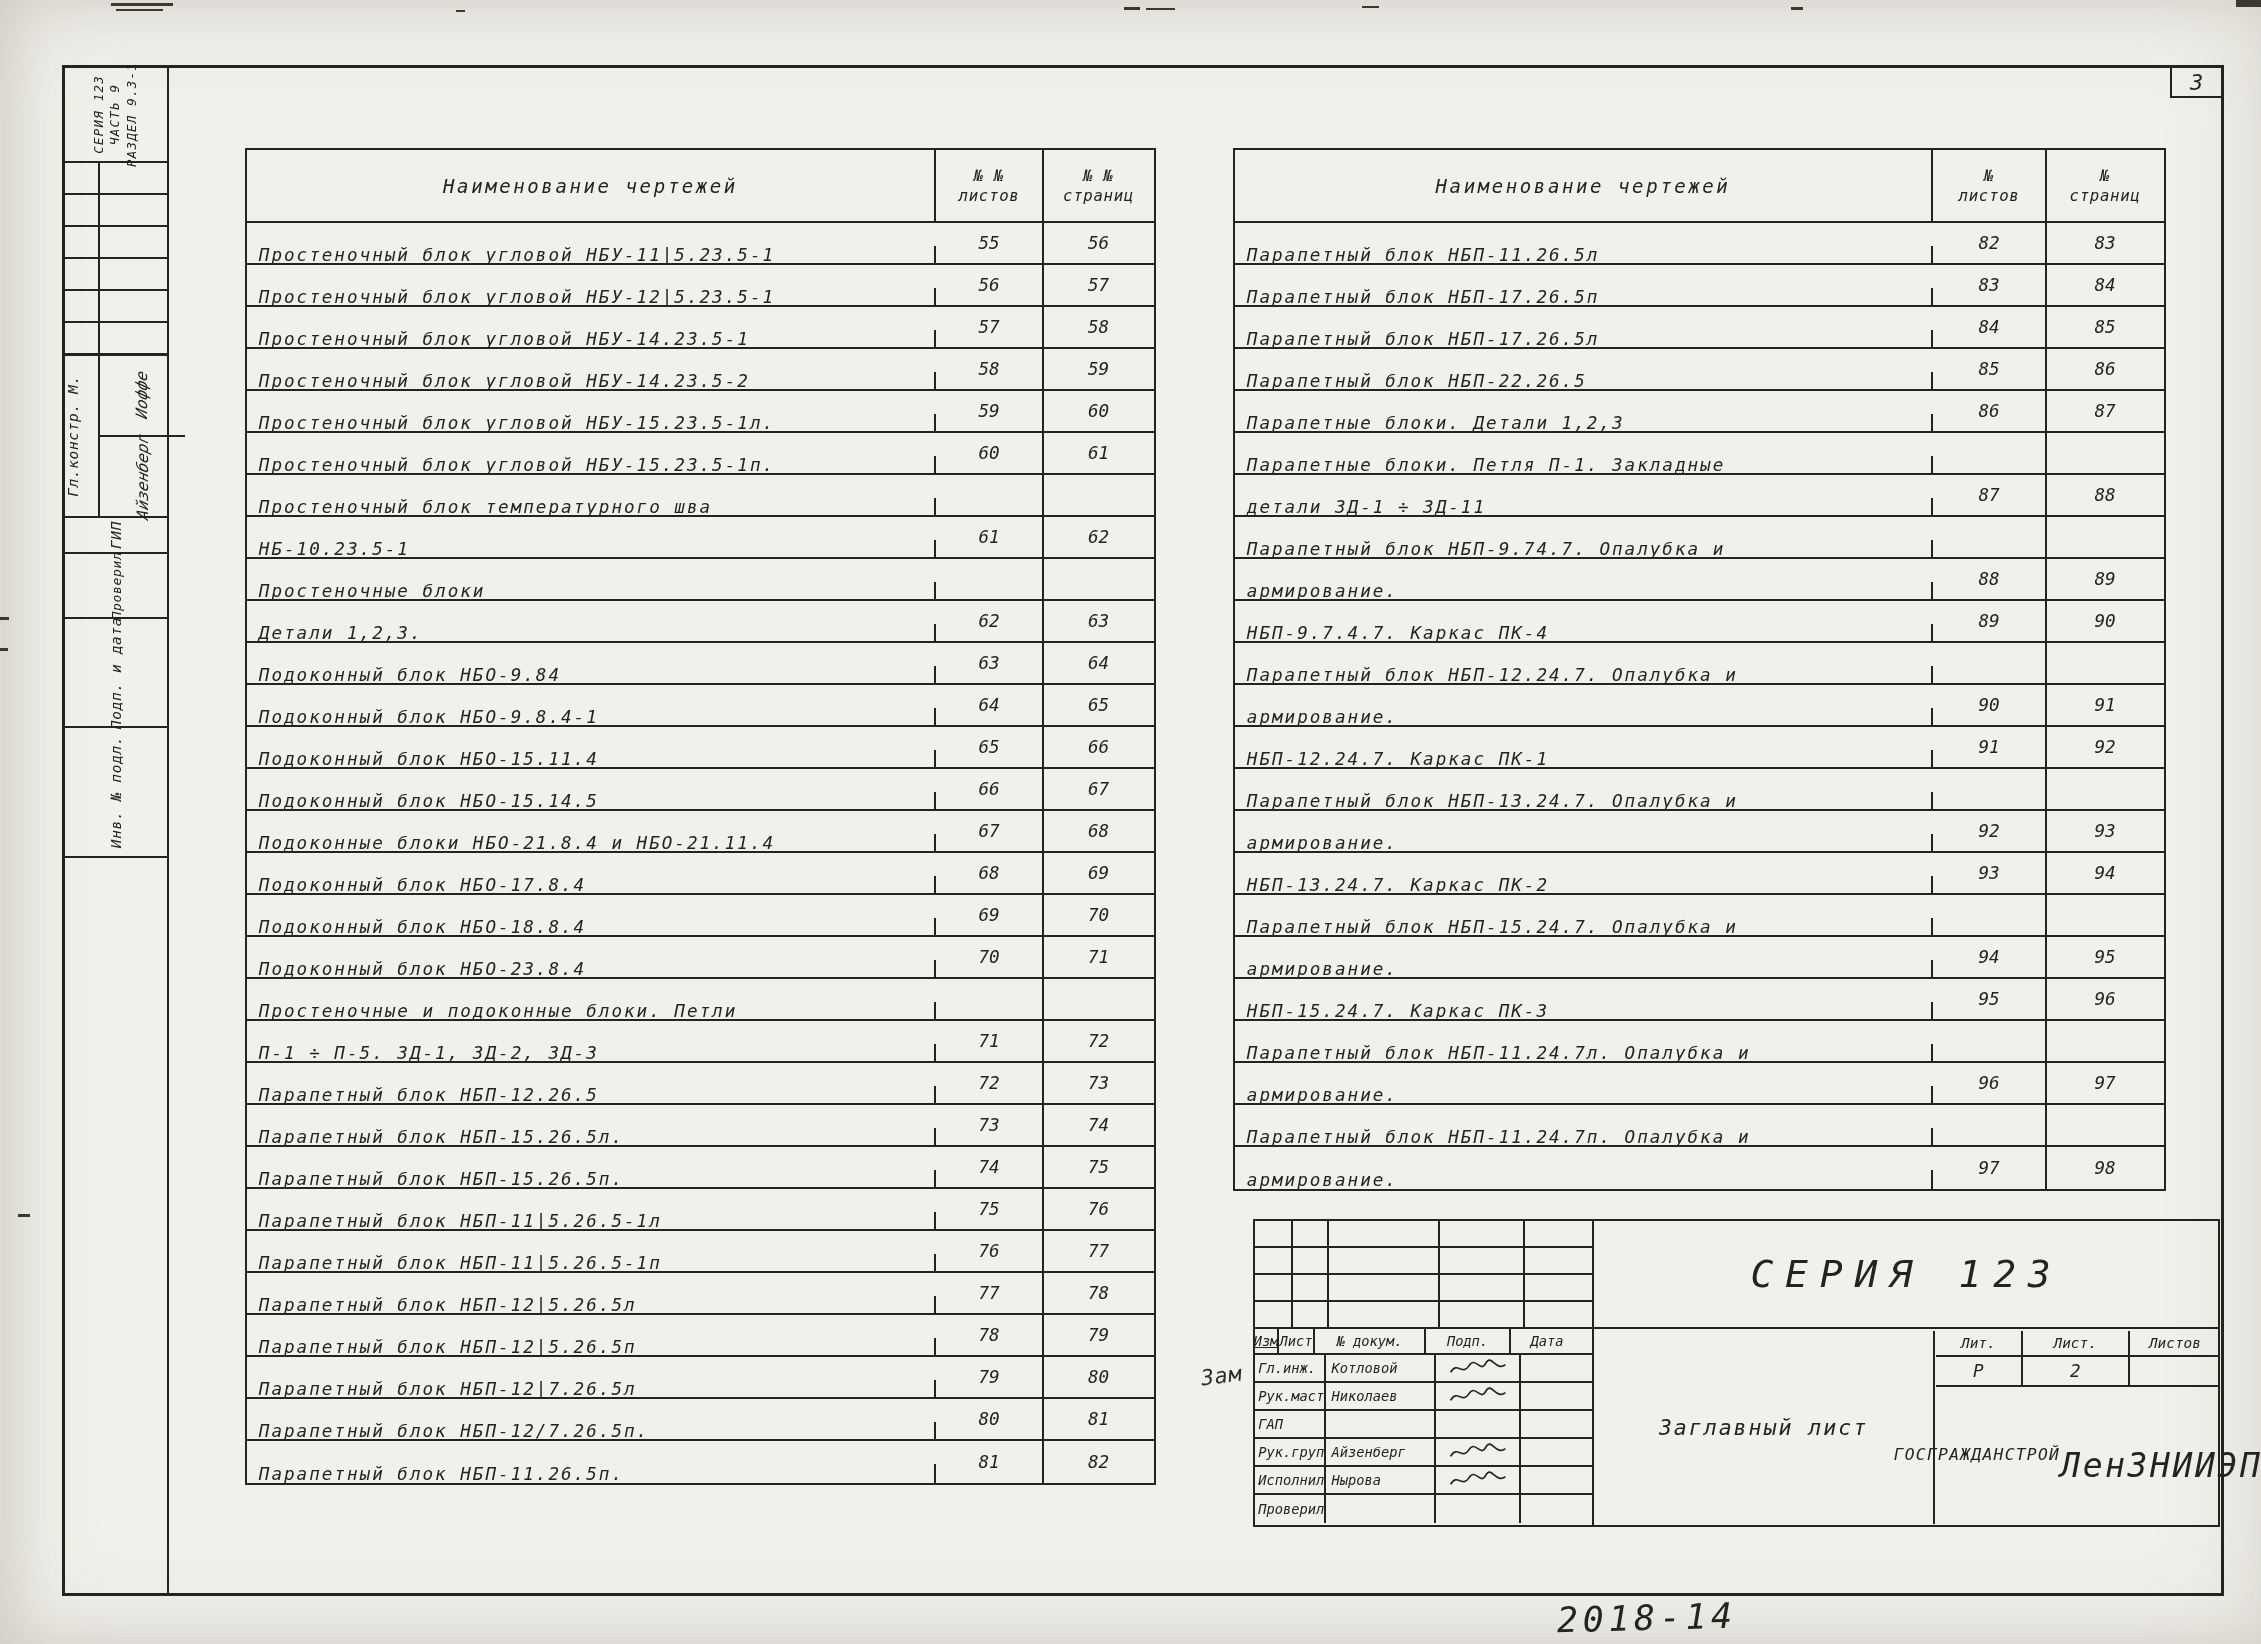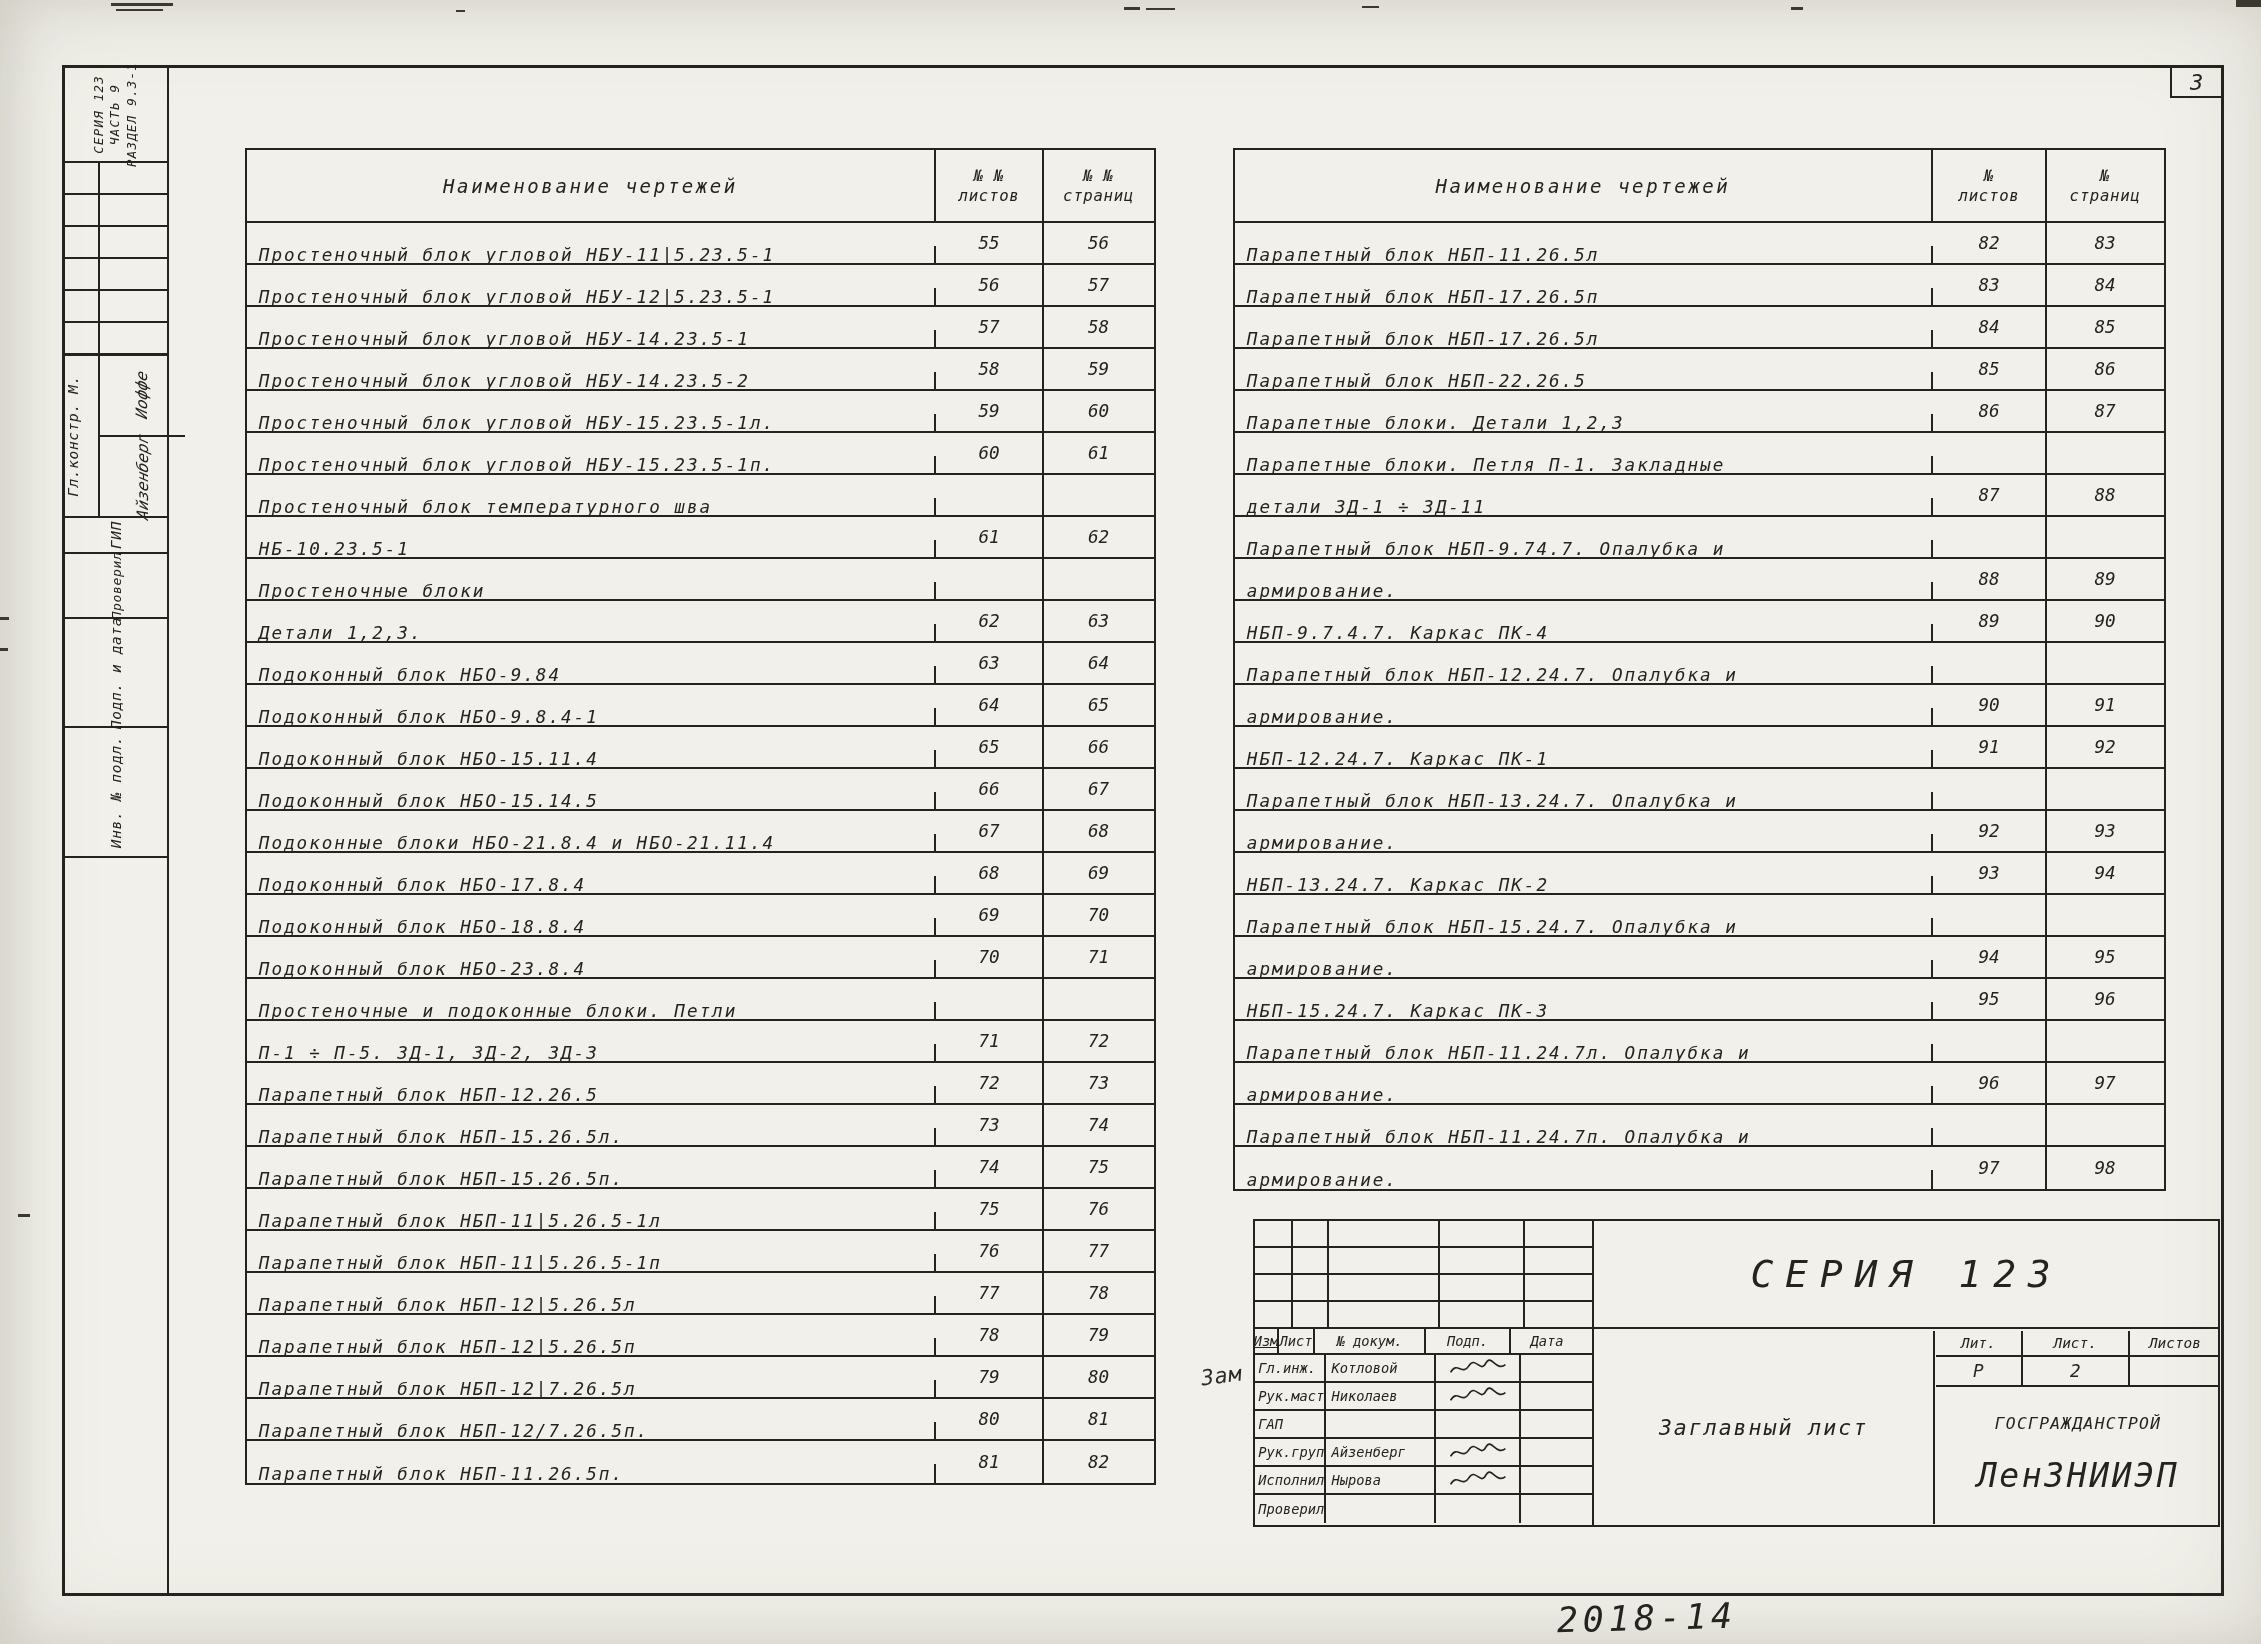--- a/index.html
+++ b/index.html
@@ -134,21 +134,21 @@
     border-right:2px solid var(--ink);
     display:flex; align-items:center; justify-content:center;
     font-size:21.5px; letter-spacing:2px;
   }
   .tb-right{ position:absolute; left:681px; top:110px; width:284px; height:193px; }
   .tb-lit-h{ display:flex; height:26px; border-bottom:2px solid var(--ink); font-size:14.4px; }
   .tb-lit-h .cell, .tb-lit-v .cell{ justify-content:center; border-right:2px solid var(--ink); }
   .tb-lit-h .cell:last-child, .tb-lit-v .cell:last-child{ border-right:none; }
   .lit-c1{ width:93px; } .lit-c2{ width:115px; } .lit-c3{ width:97px; }
   .tb-lit-v{ display:flex; height:30px; border-bottom:2px solid var(--ink); font-size:17.6px; }
-  .tb-org{ height:134px; display:flex; flex-direction:column; align-items:center; justify-content:center; }
+  .tb-org{ height:134px; display:flex; flex-direction:row; align-items:center; justify-content:center; }
   .org1{ font-size:16.3px; letter-spacing:1.3px; }
   .org2{ font-size:33px; letter-spacing:2.6px; margin-top:23px; }
   .tb-zam{
     position:absolute; left:-54px; top:142px; font-size:21.5px;
     transform:rotate(-7deg); letter-spacing:0.7px; color:#2c2a24;
   }
   .sig-svg{ display:block; }
 
   .doc-number{
     position:absolute; left:1557px; top:1598px;

